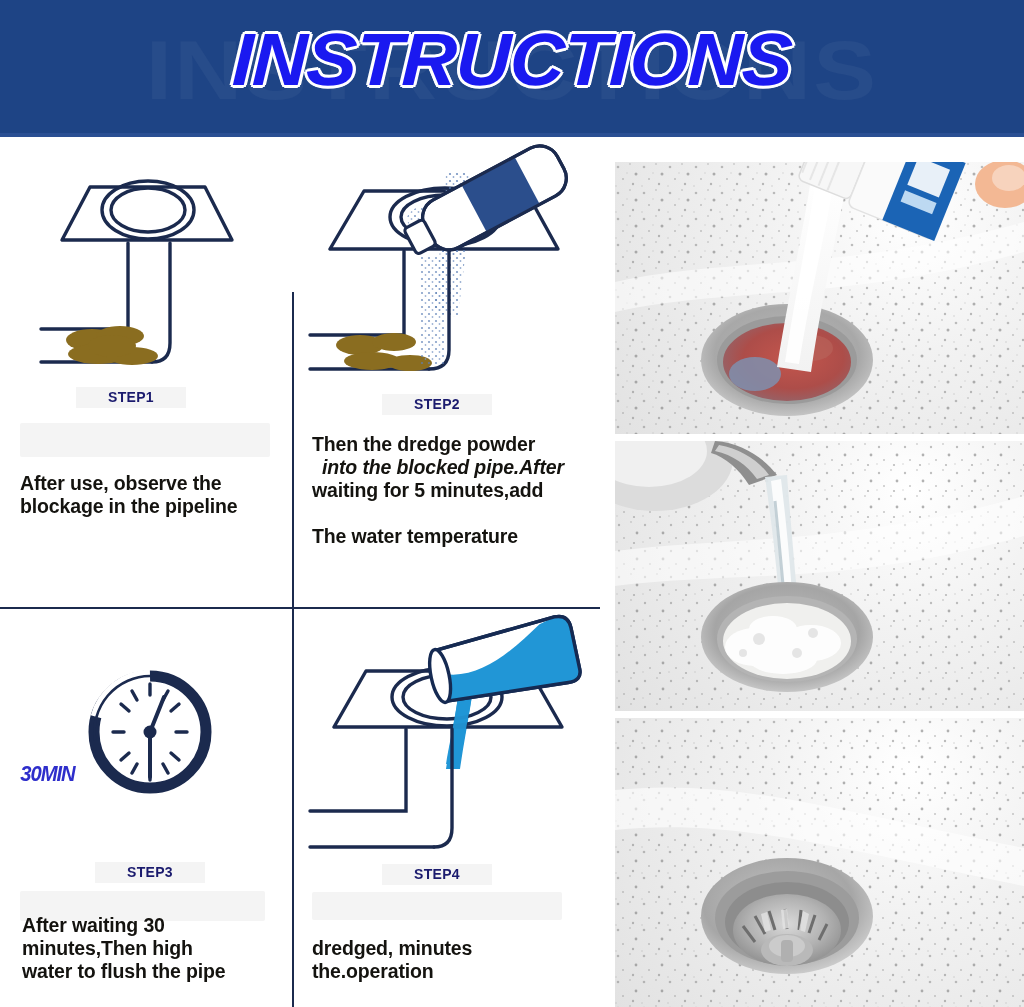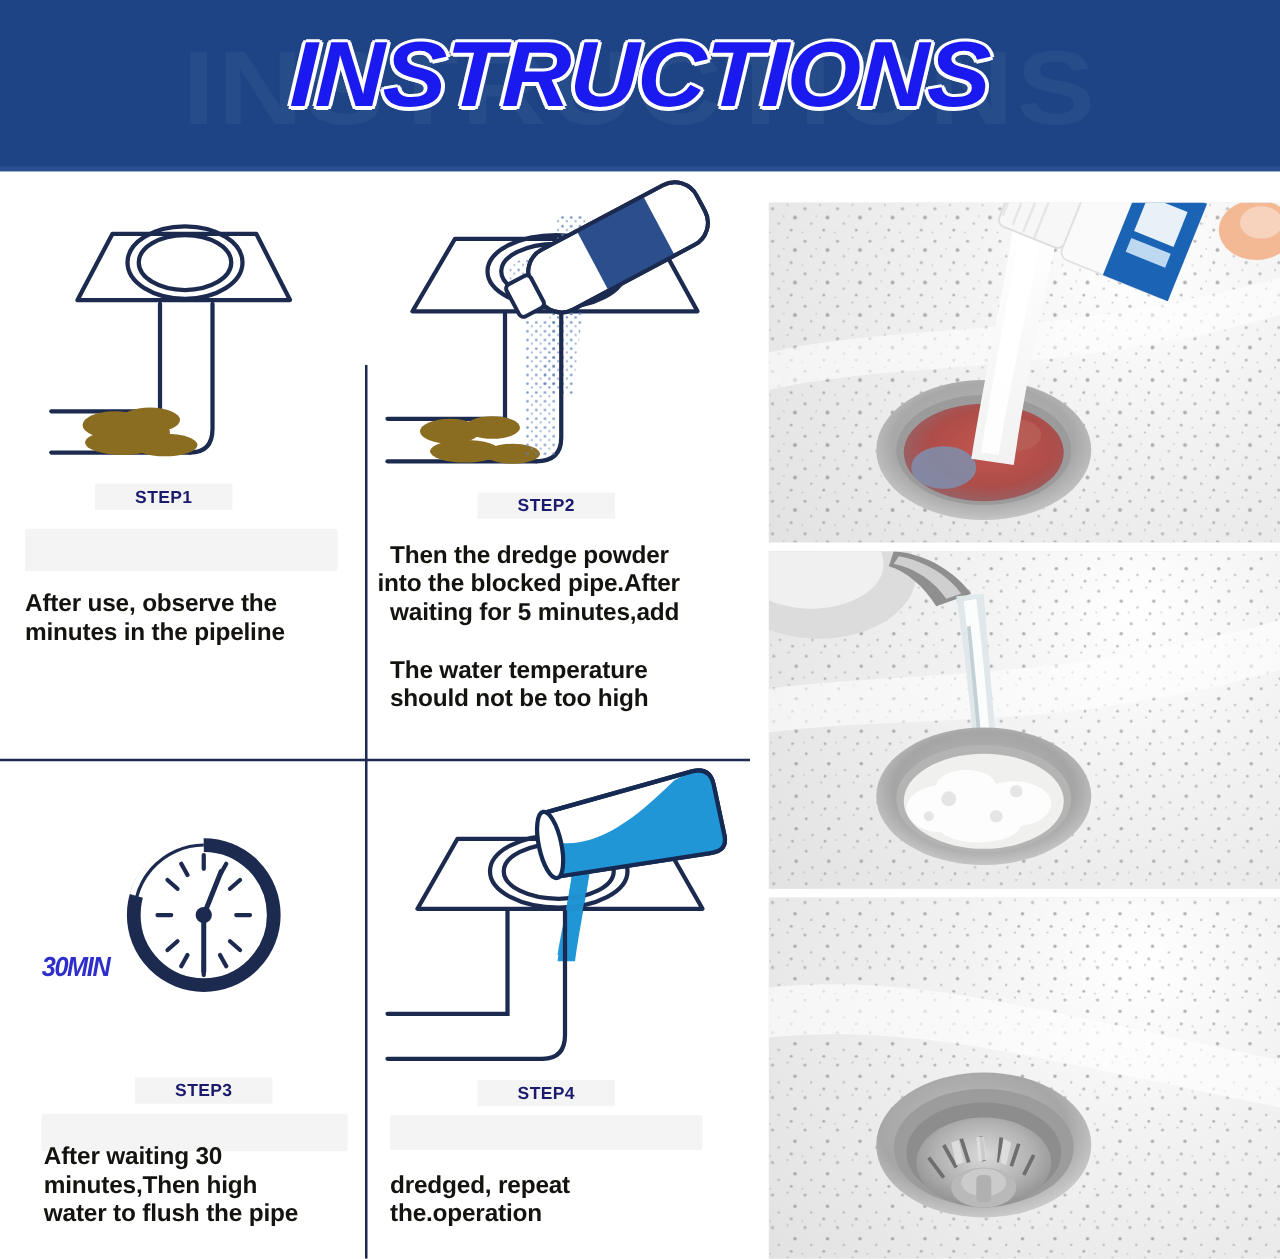--- a/index.html
+++ b/index.html
@@ -77,21 +77,21 @@
   .divider-h {
     position: absolute;
     left: 0; top: 470px;
     width: 600px; height: 2px;
     background: #1b2a4e;
   }
 
   .cell { position: absolute; }
   .cell-1 { left: 0;   top: 0;   width: 292px; height: 470px; }
   .cell-2 { left: 294px; top: 0; width: 318px; height: 470px; }
-  .cell-3 { left: 13px;   top: 472px; width: 324px; height: 398px; }
+  .cell-3 { left: 0;   top: 472px; width: 324px; height: 398px; }
   .cell-4 { left: 294px; top: 472px; width: 318px; height: 398px; }
 
   .art { position: absolute; left: 0; top: 0; }
 
   .step-label {
     position: absolute;
     text-align: center;
     font-size: 14px;
     font-weight: bold;
     color: #1b1b6e;
@@ -185,21 +185,21 @@
         <ellipse cx="92" cy="203" rx="26" ry="11"></ellipse>
         <ellipse cx="120" cy="199" rx="24" ry="10"></ellipse>
         <ellipse cx="98" cy="217" rx="30" ry="10"></ellipse>
         <ellipse cx="132" cy="219" rx="26" ry="9"></ellipse>
         <ellipse cx="112" cy="209" rx="24" ry="11"></ellipse>
       </g>
     </svg>
     <div class="step-label" style="left:76px; top:250px; width:90px;">STEP1</div>
     <div class="ghost-band" style="left:20px; top:286px; width:250px; height:34px;"></div>
     <div class="caption" style="left:20px; top:335px;">After use, observe the</div>
-    <div class="caption" style="left:20px; top:358px;">minutes in the pipeline</div>
+    <div class="caption" style="left:20px; top:358px;">blockage in the pipeline</div>
   </div>
 
   <div class="cell cell-2">
     <svg class="art" width="318" height="280" viewBox="0 0 318 280">
       <defs>
         <pattern id="powderDots" width="7" height="7" patternUnits="userSpaceOnUse">
           <circle cx="2" cy="2" r="1.1" fill="#5c7fb5"></circle>
           <circle cx="5.5" cy="5" r="0.9" fill="#7d99c6"></circle>
         </pattern>
       </defs>
@@ -230,24 +230,23 @@
 
       <g transform="translate(215,52) rotate(-28)">
         <rect x="-92" y="-26" width="150" height="54" rx="20" ry="20" fill="#ffffff" stroke="#1b2a4e" stroke-width="3.2"></rect>
         <path d="M-40,-25 L20,-25 L20,27 L-40,27 Z" fill="#2b4e8c"></path>
         <rect x="-92" y="-26" width="150" height="54" rx="20" ry="20" fill="none" stroke="#1b2a4e" stroke-width="3.2"></rect>
         <rect x="-112" y="-14" width="22" height="29" rx="4" fill="#ffffff" stroke="#1b2a4e" stroke-width="3.2"></rect>
       </g>
     </svg>
     <div class="step-label" style="left:88px; top:257px; width:90px;">STEP2</div>
     <div class="caption" style="left:18px; top:296px;">Then the dredge powder</div>
-    <div class="caption" style="left:8px; top:319px;">into the blocked pipe.After</div>
+    <div class="caption" style="left:28px; top:319px;font-style:italic;">into the blocked pipe.After</div>
     <div class="caption" style="left:18px; top:342px;">waiting for 5 minutes,add</div>
     <div class="caption" style="left:18px; top:388px;">The water temperature</div>
-    <div class="caption" style="left:18px; top:411px;">should not be too high</div>
   </div>
 
   <div class="cell cell-3">
     <svg class="art" width="292" height="250" viewBox="0 0 292 250">
       <g>
 
         <circle cx="150" cy="123" r="56" fill="#ffffff" stroke="#1b2a4e" stroke-width="11"></circle>
         <path d="M150,67 A56,56 0 0,0 97,108" fill="none" stroke="#ffffff" stroke-width="13"></path>
         <path d="M150,67 A56,56 0 0,0 95,131" fill="none" stroke="#1b2a4e" stroke-width="2.6"></path>
 
@@ -297,21 +296,21 @@
 
       <g transform="translate(240,47) rotate(-12)">
         <path d="M-96,-26 L28,-34 Q42,-34 42,-20 L42,22 Q42,34 28,33 L-96,26 Z" fill="#ffffff" stroke="#152a52" stroke-width="3.4" stroke-linejoin="round"></path>
         <path d="M-96,26 L-96,-3 C-60,14 -20,-10 12,-30 L28,-34 Q42,-34 42,-20 L42,22 Q42,34 28,33 Z" fill="#2196d6"></path>
         <path d="M-96,-26 L28,-34 Q42,-34 42,-20 L42,22 Q42,34 28,33 L-96,26 Z" fill="none" stroke="#152a52" stroke-width="3.4" stroke-linejoin="round"></path>
         <ellipse cx="-96" cy="0" rx="9" ry="27" fill="#ffffff" stroke="#152a52" stroke-width="3.4"></ellipse>
       </g>
     </svg>
     <div class="step-label" style="left:88px; top:255px; width:90px;">STEP4</div>
     <div class="ghost-band" style="left:18px; top:283px; width:250px; height:28px;"></div>
-    <div class="caption" style="left:18px; top:328px;">dredged, repeat</div>
+    <div class="caption" style="left:18px; top:328px;">dredged, minutes</div>
     <div class="caption" style="left:18px; top:351px;">the.operation</div>
   </div>
 
 </div>
 
 <div class="photos">
 
   <div class="photo p1">
     <div class="counter"></div>
     <svg class="speckle" viewBox="0 0 409 272" preserveAspectRatio="none">

